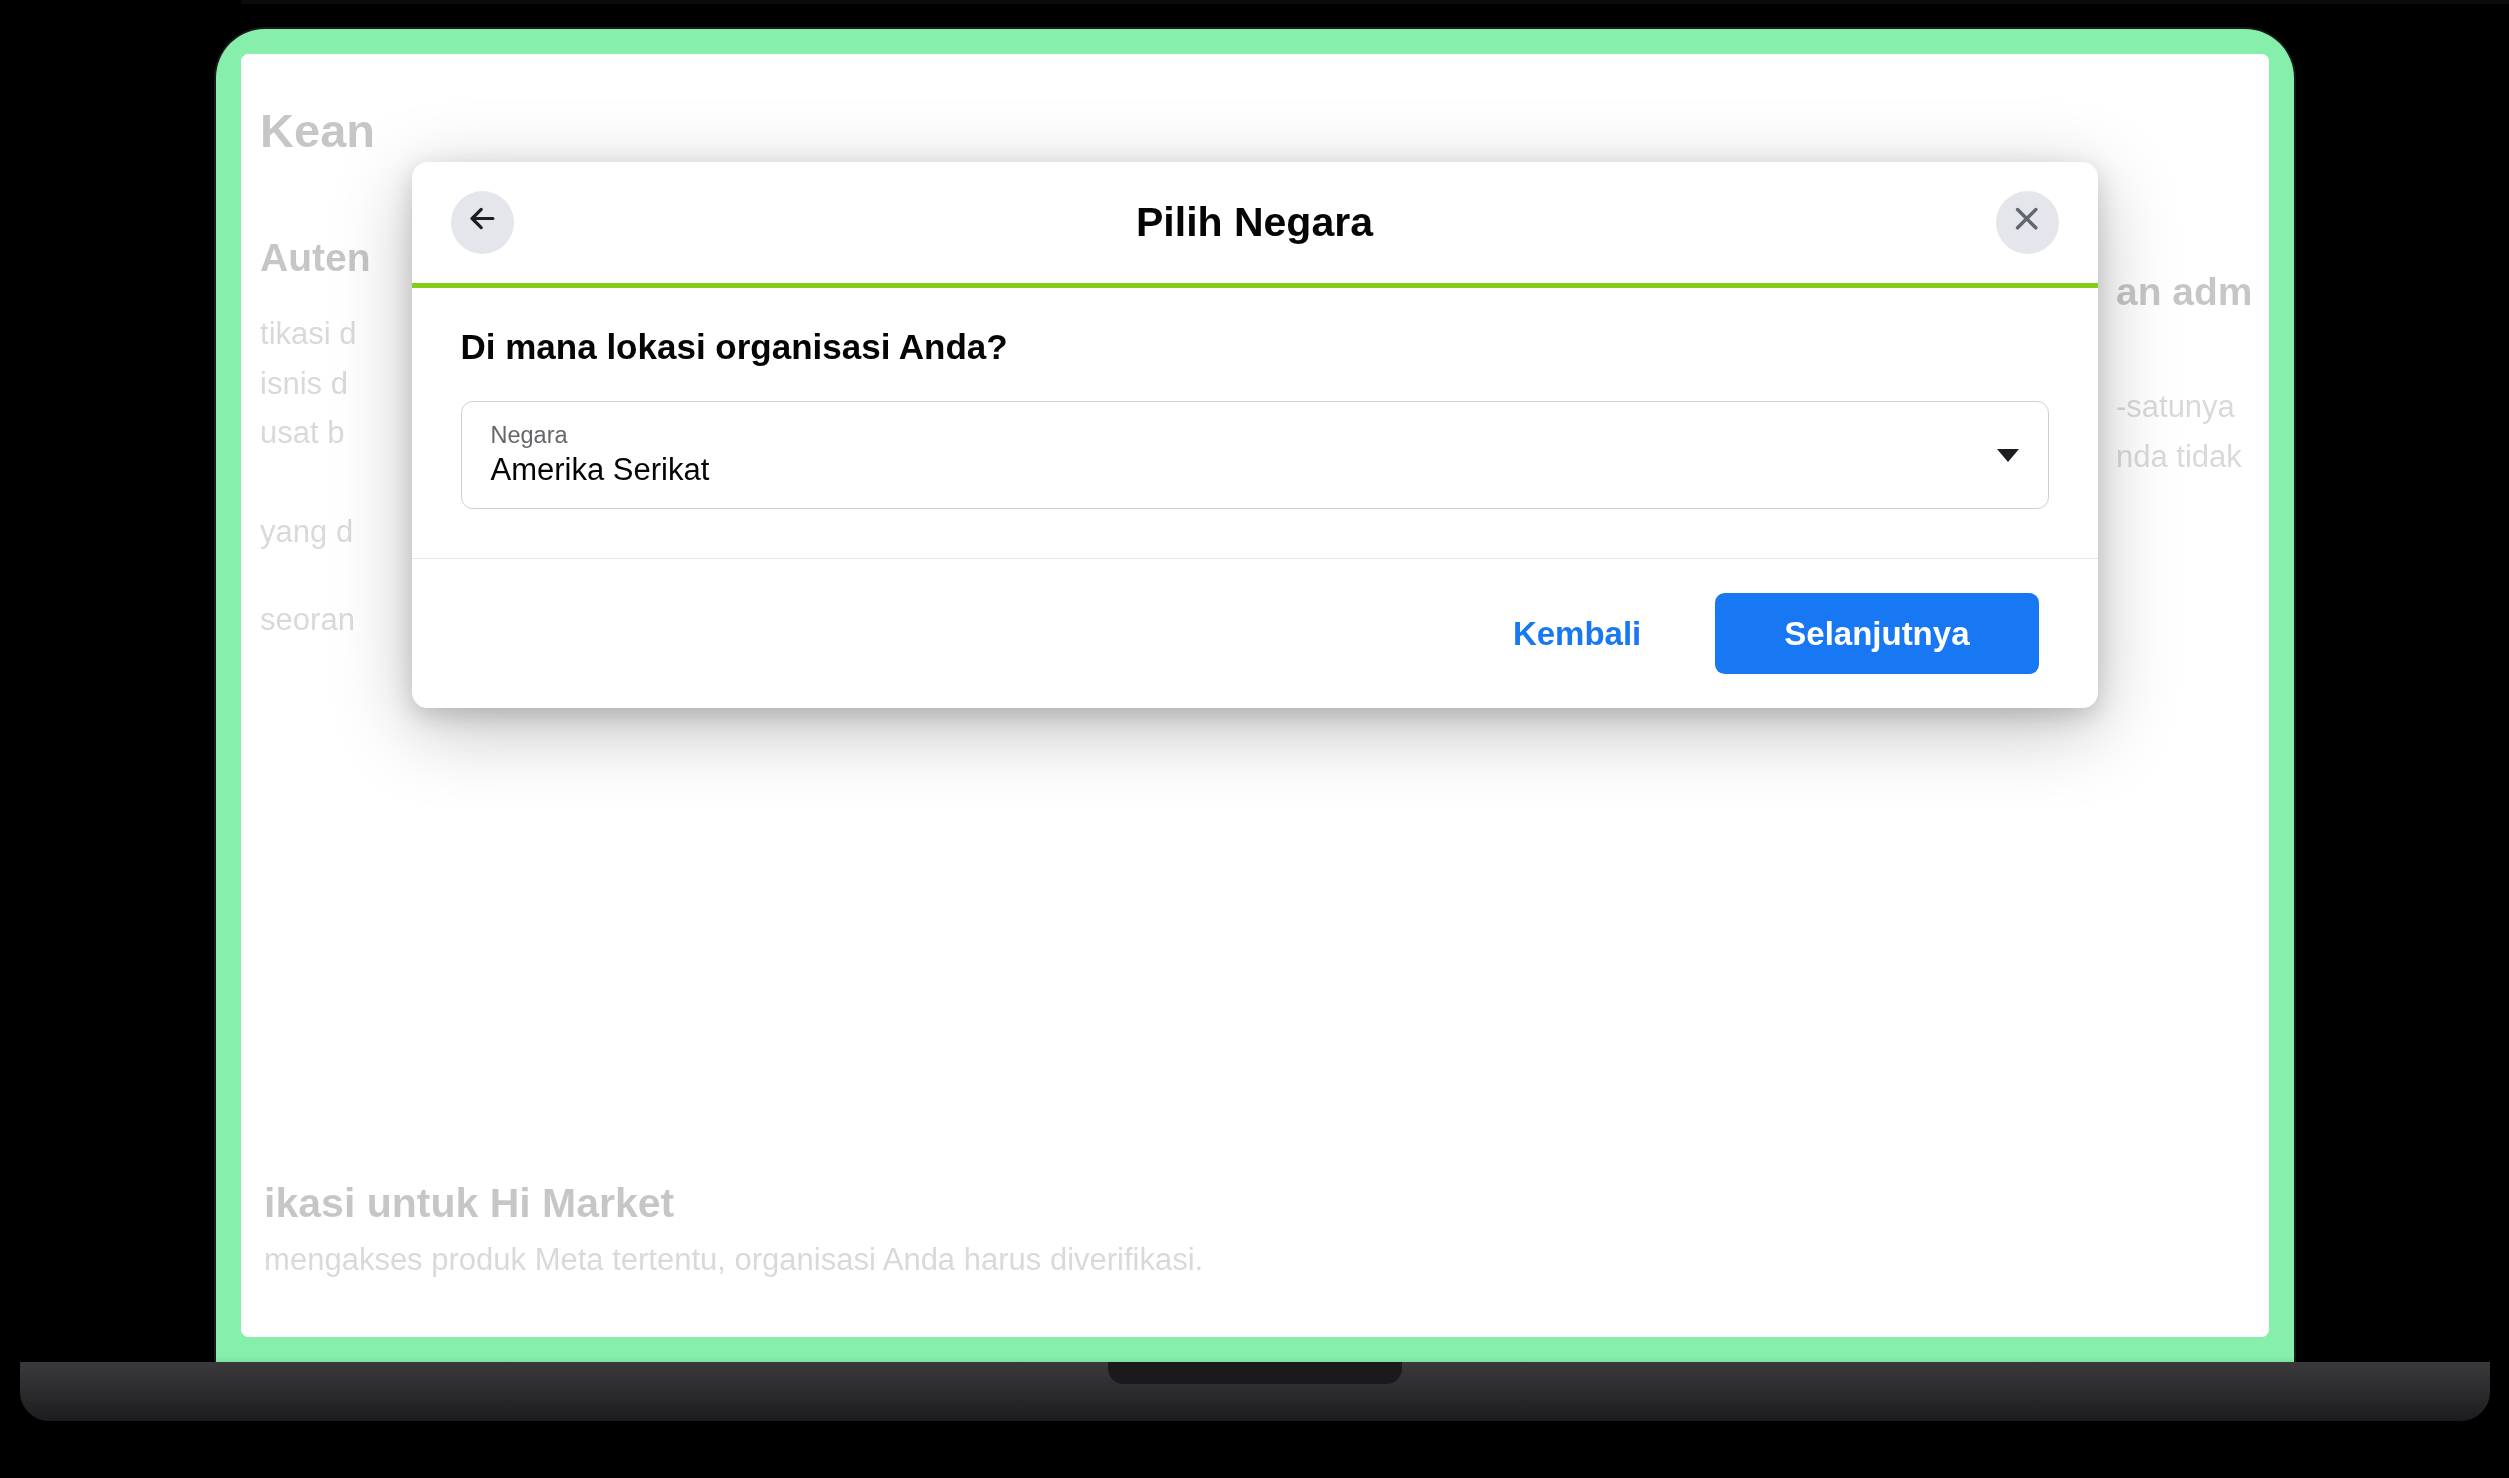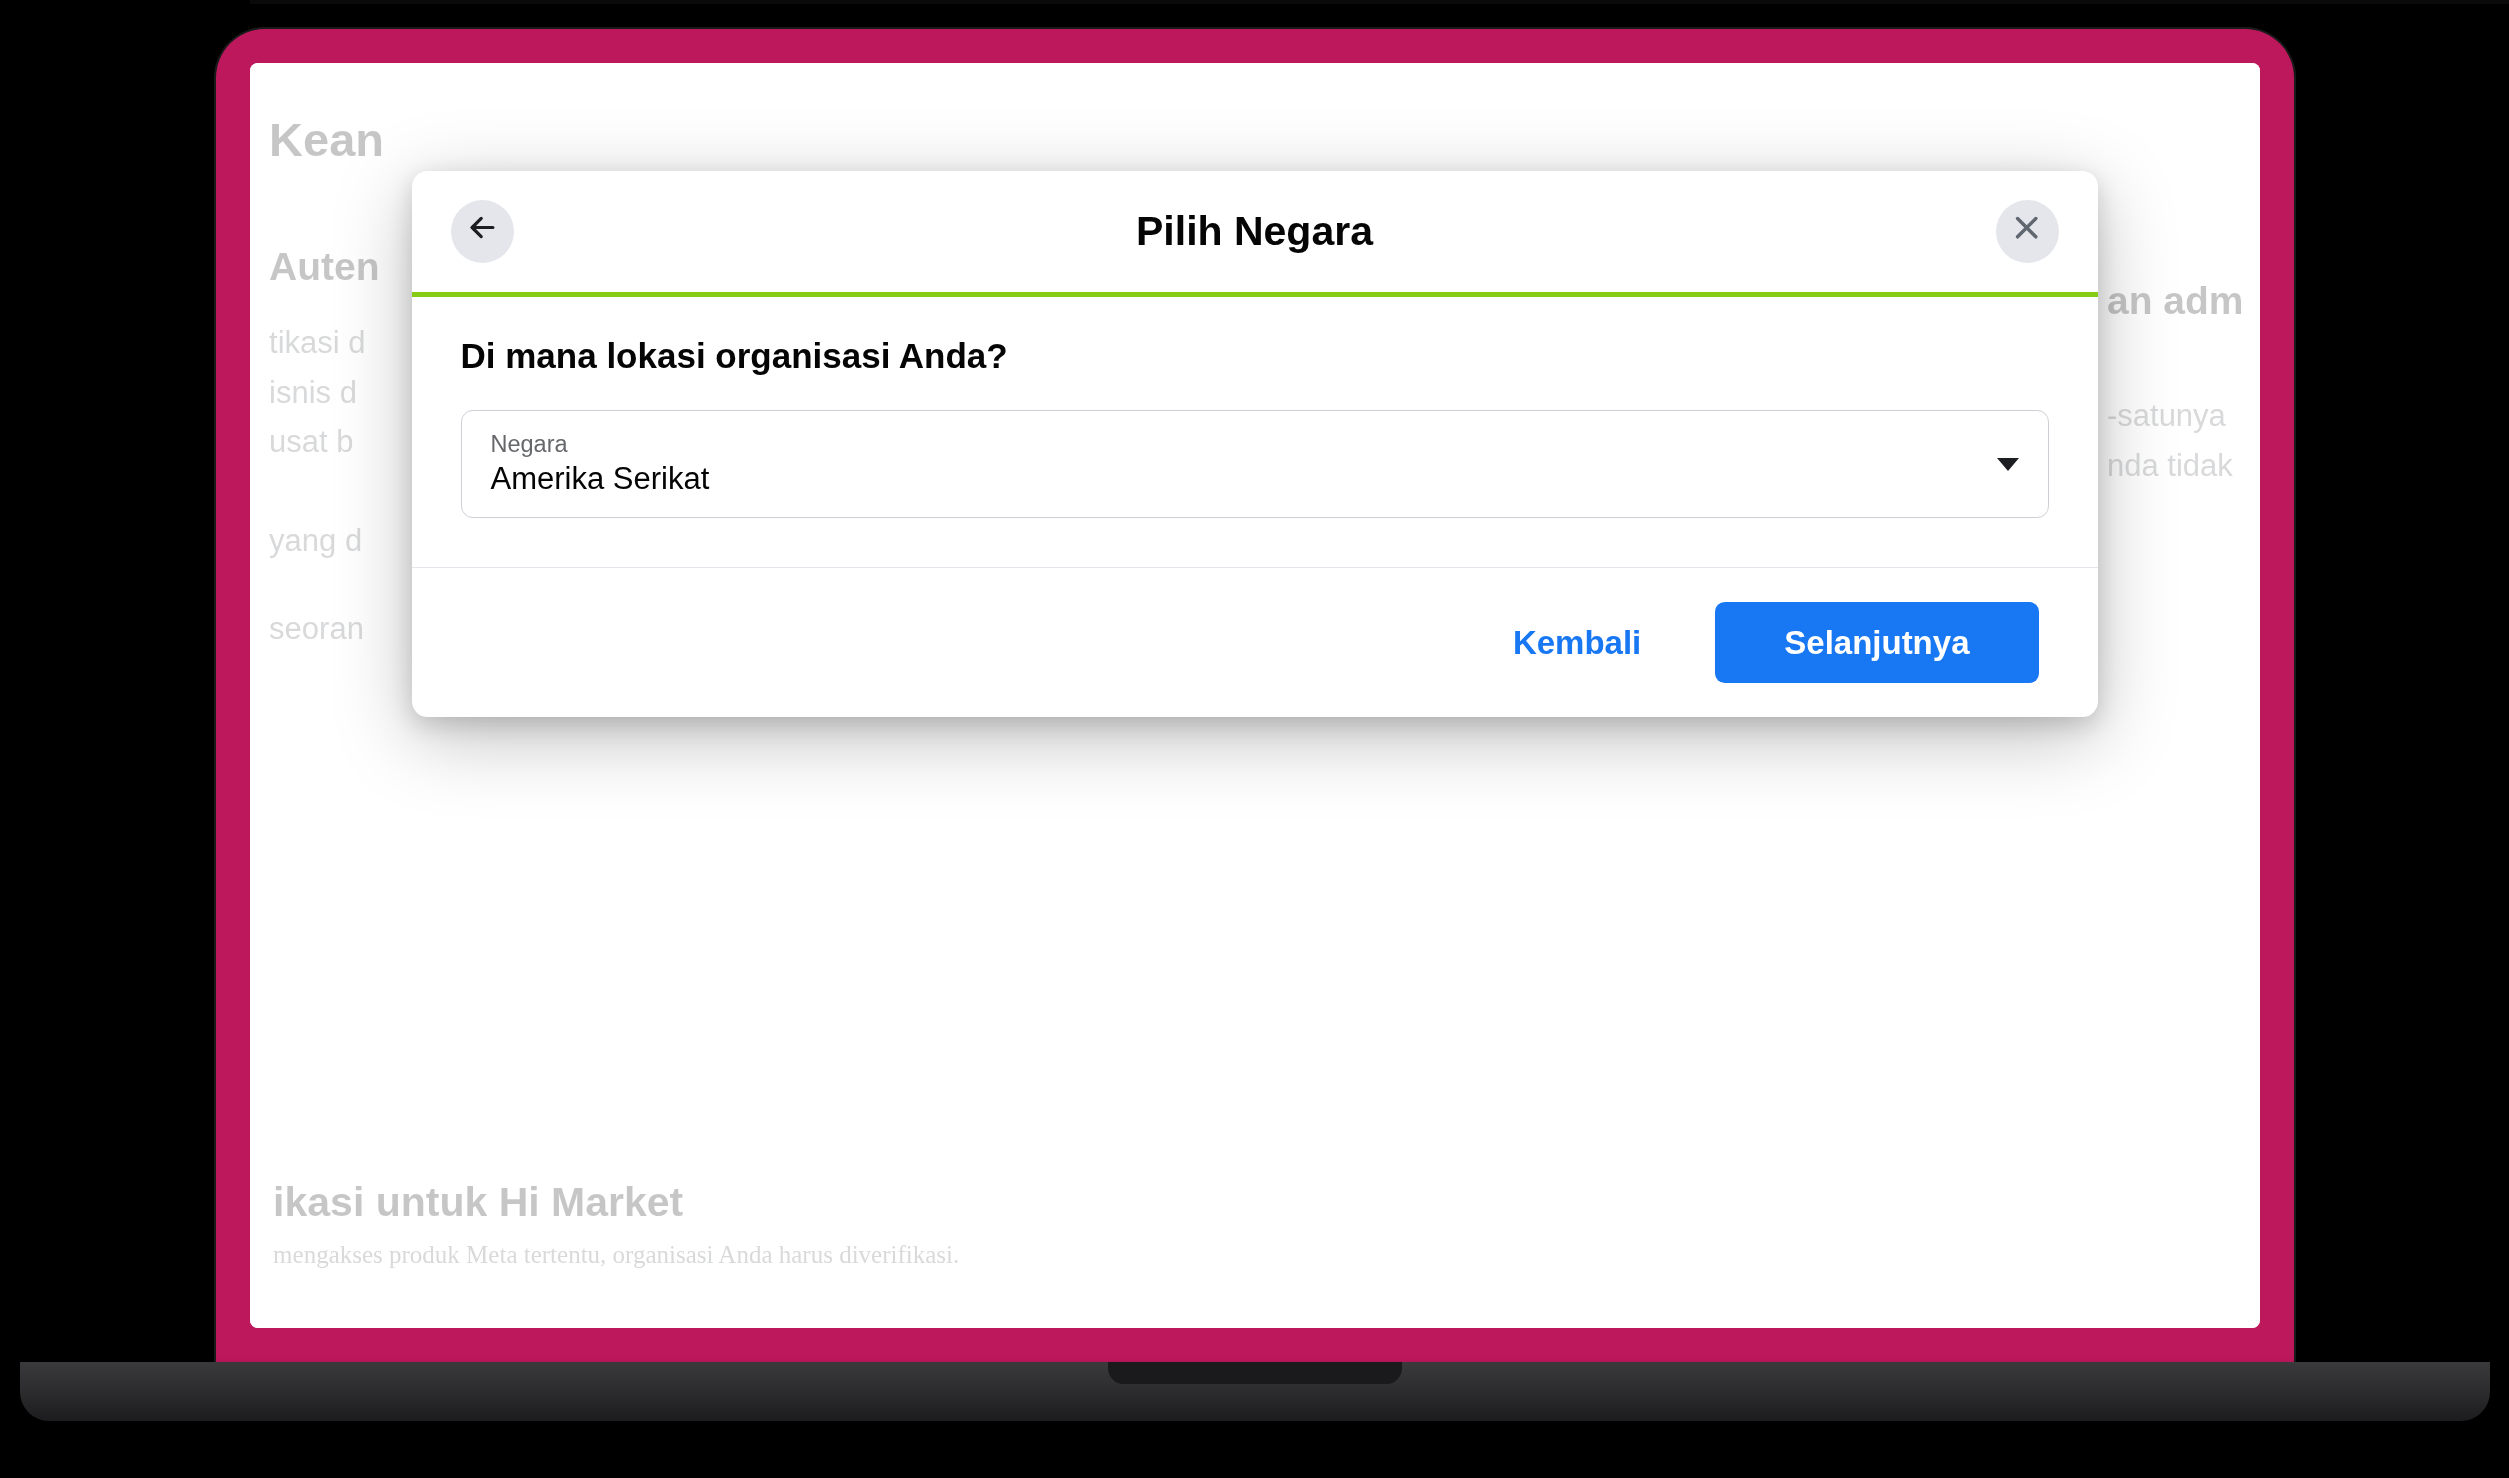--- a/index.html
+++ b/index.html
@@ -26,23 +26,23 @@
       display: flex;
       flex-direction: column;
       align-items: center;
       justify-content: flex-start;
       padding-top: 29px;
     }
 
     .laptop-body {
       width: 2078px;
       height: 1333px;
-      background: #be185d;
+      background: #86efac;
       border-radius: 49px 49px 0 0;
-      padding: 34px;
+      padding: 25px;
       box-shadow: 0 0 0 2px #1a1a1a;
     }
 
     .screen {
       width: 100%;
       height: 100%;
       background: #fff;
       border-radius: 7.8px;
       position: relative;
       overflow: hidden;
@@ -100,23 +100,22 @@
     }
 
     .bg-bottom-title {
       font-size: 41px;
       font-weight: 700;
       color: #1c1e21;
       margin-bottom: 14.7px;
     }
 
     .bg-bottom-text {
-      font-size: 25px;
+      font-size: 31px;
       color: #65676b;
-      font-family: Liberation Serif, serif;
     }
 
     .modal-overlay {
       position: absolute;
       inset: 0;
       background: rgba(255, 255, 255, 0.75);
       display: flex;
       align-items: flex-start;
       justify-content: center;
       padding-top: 108px;

